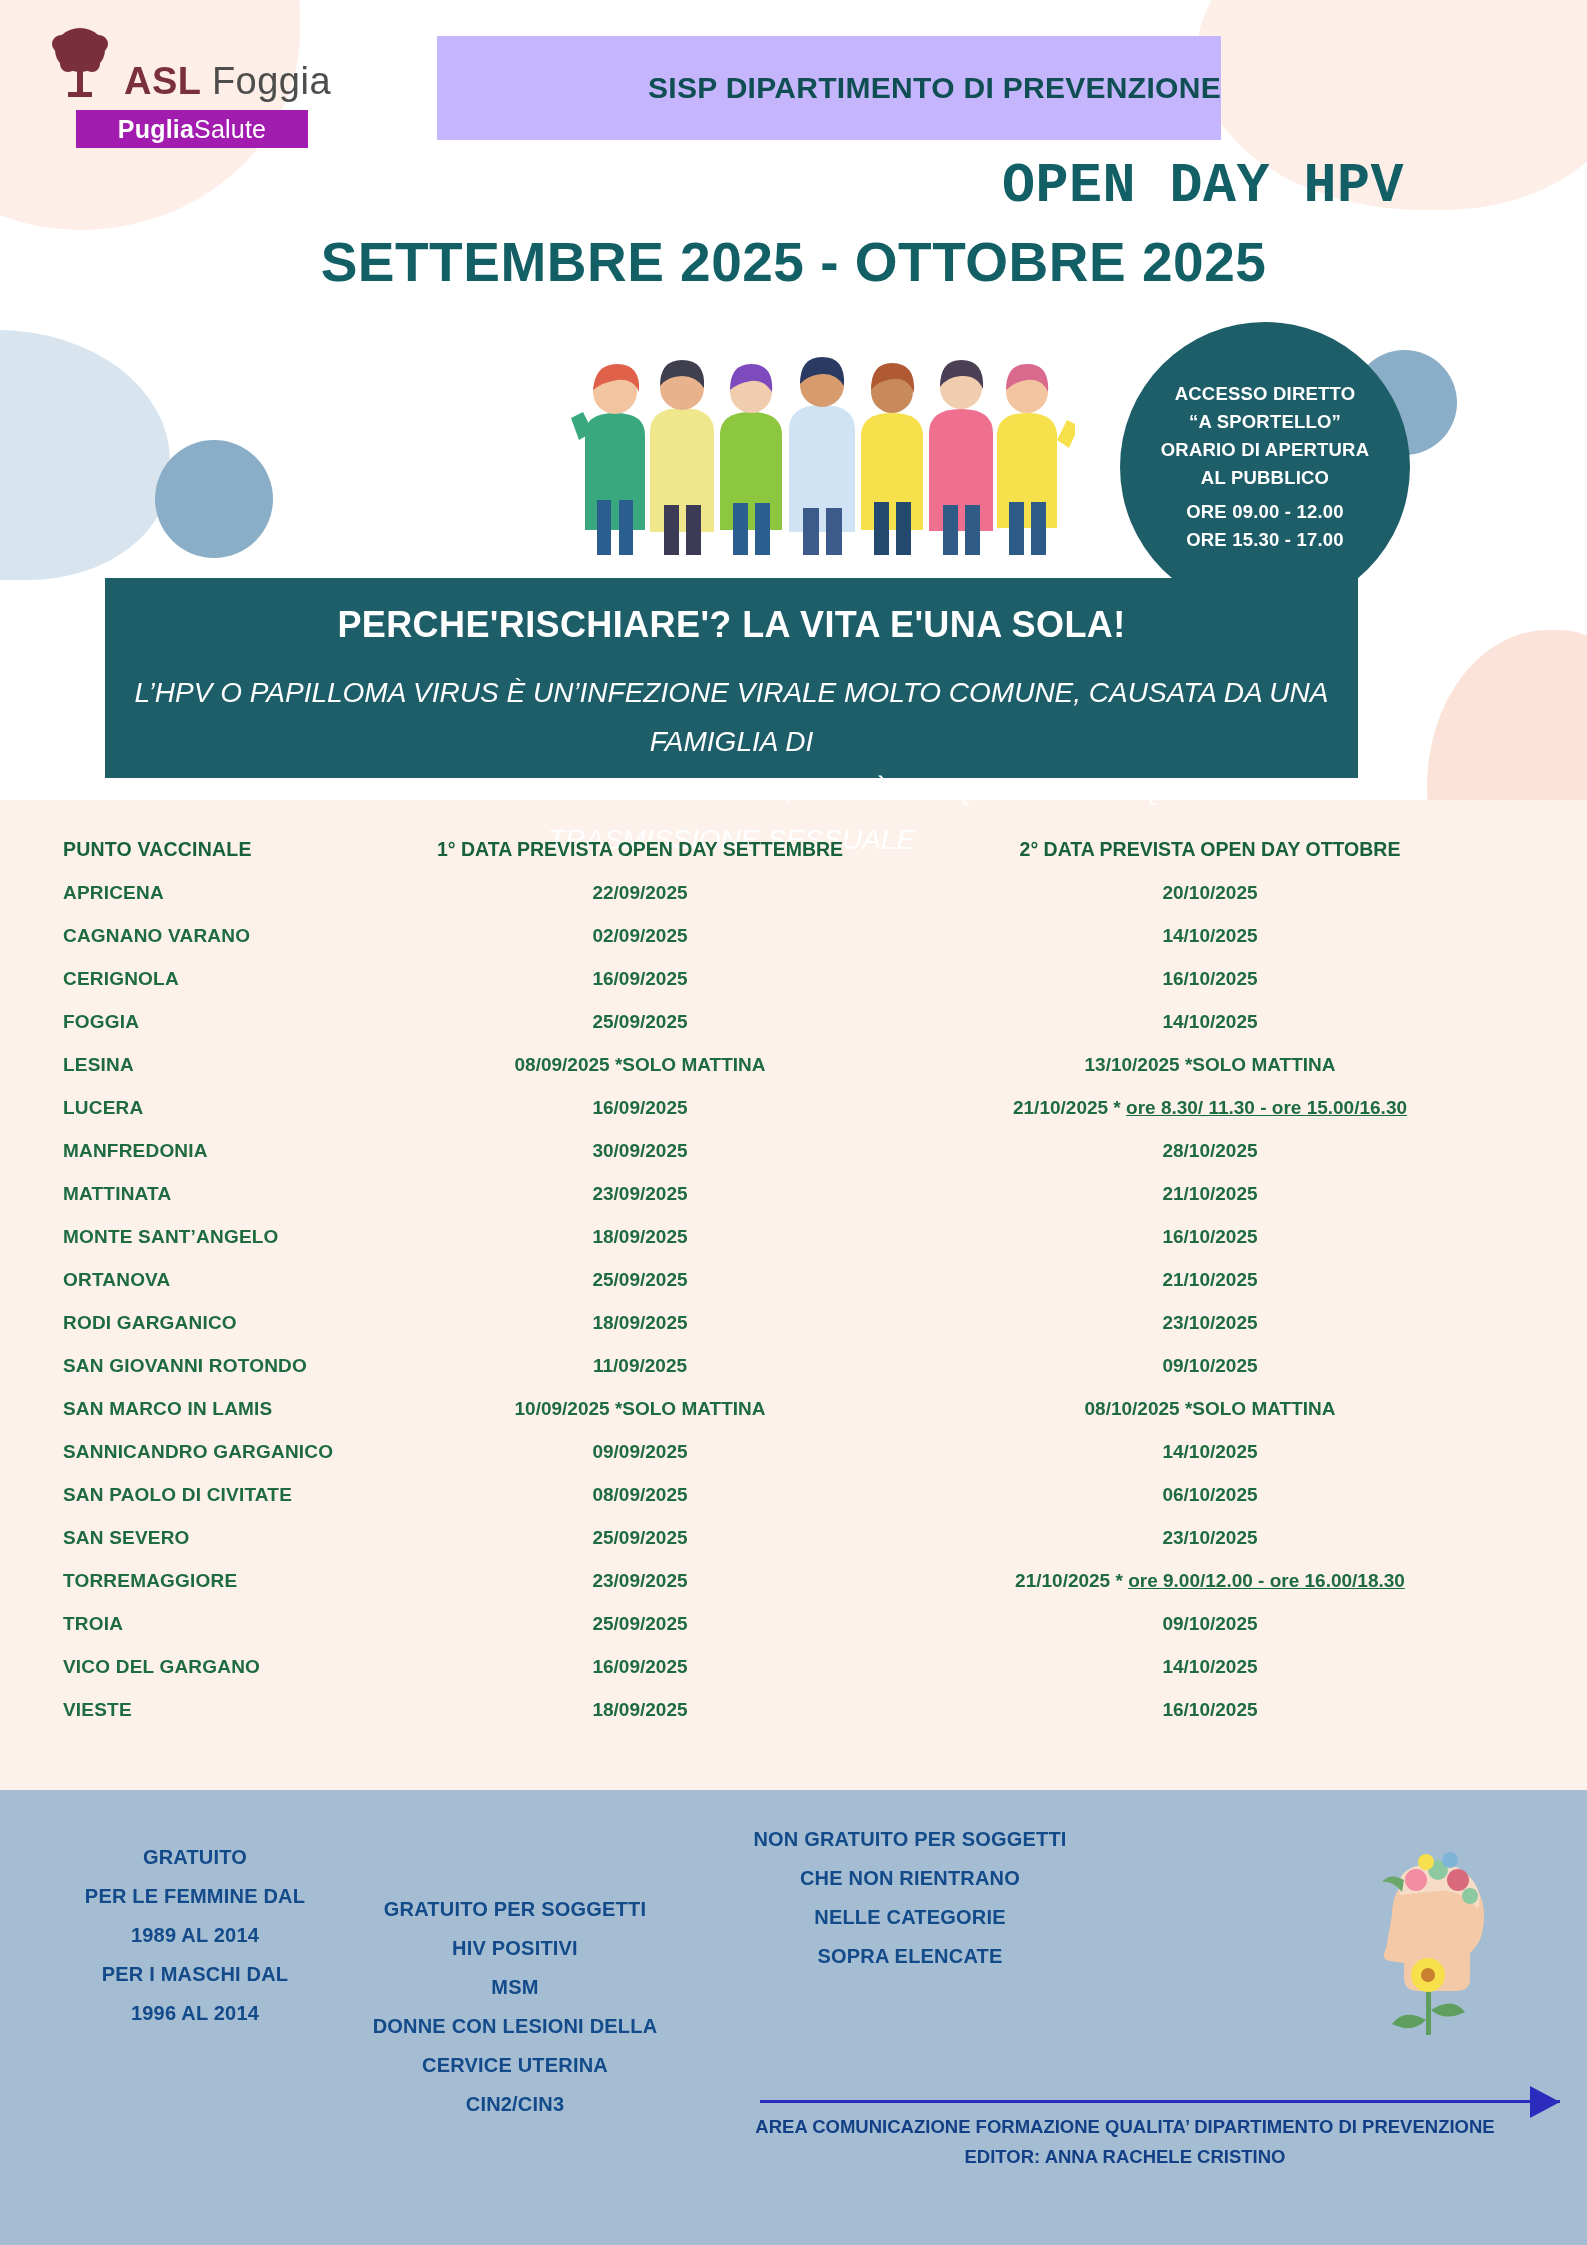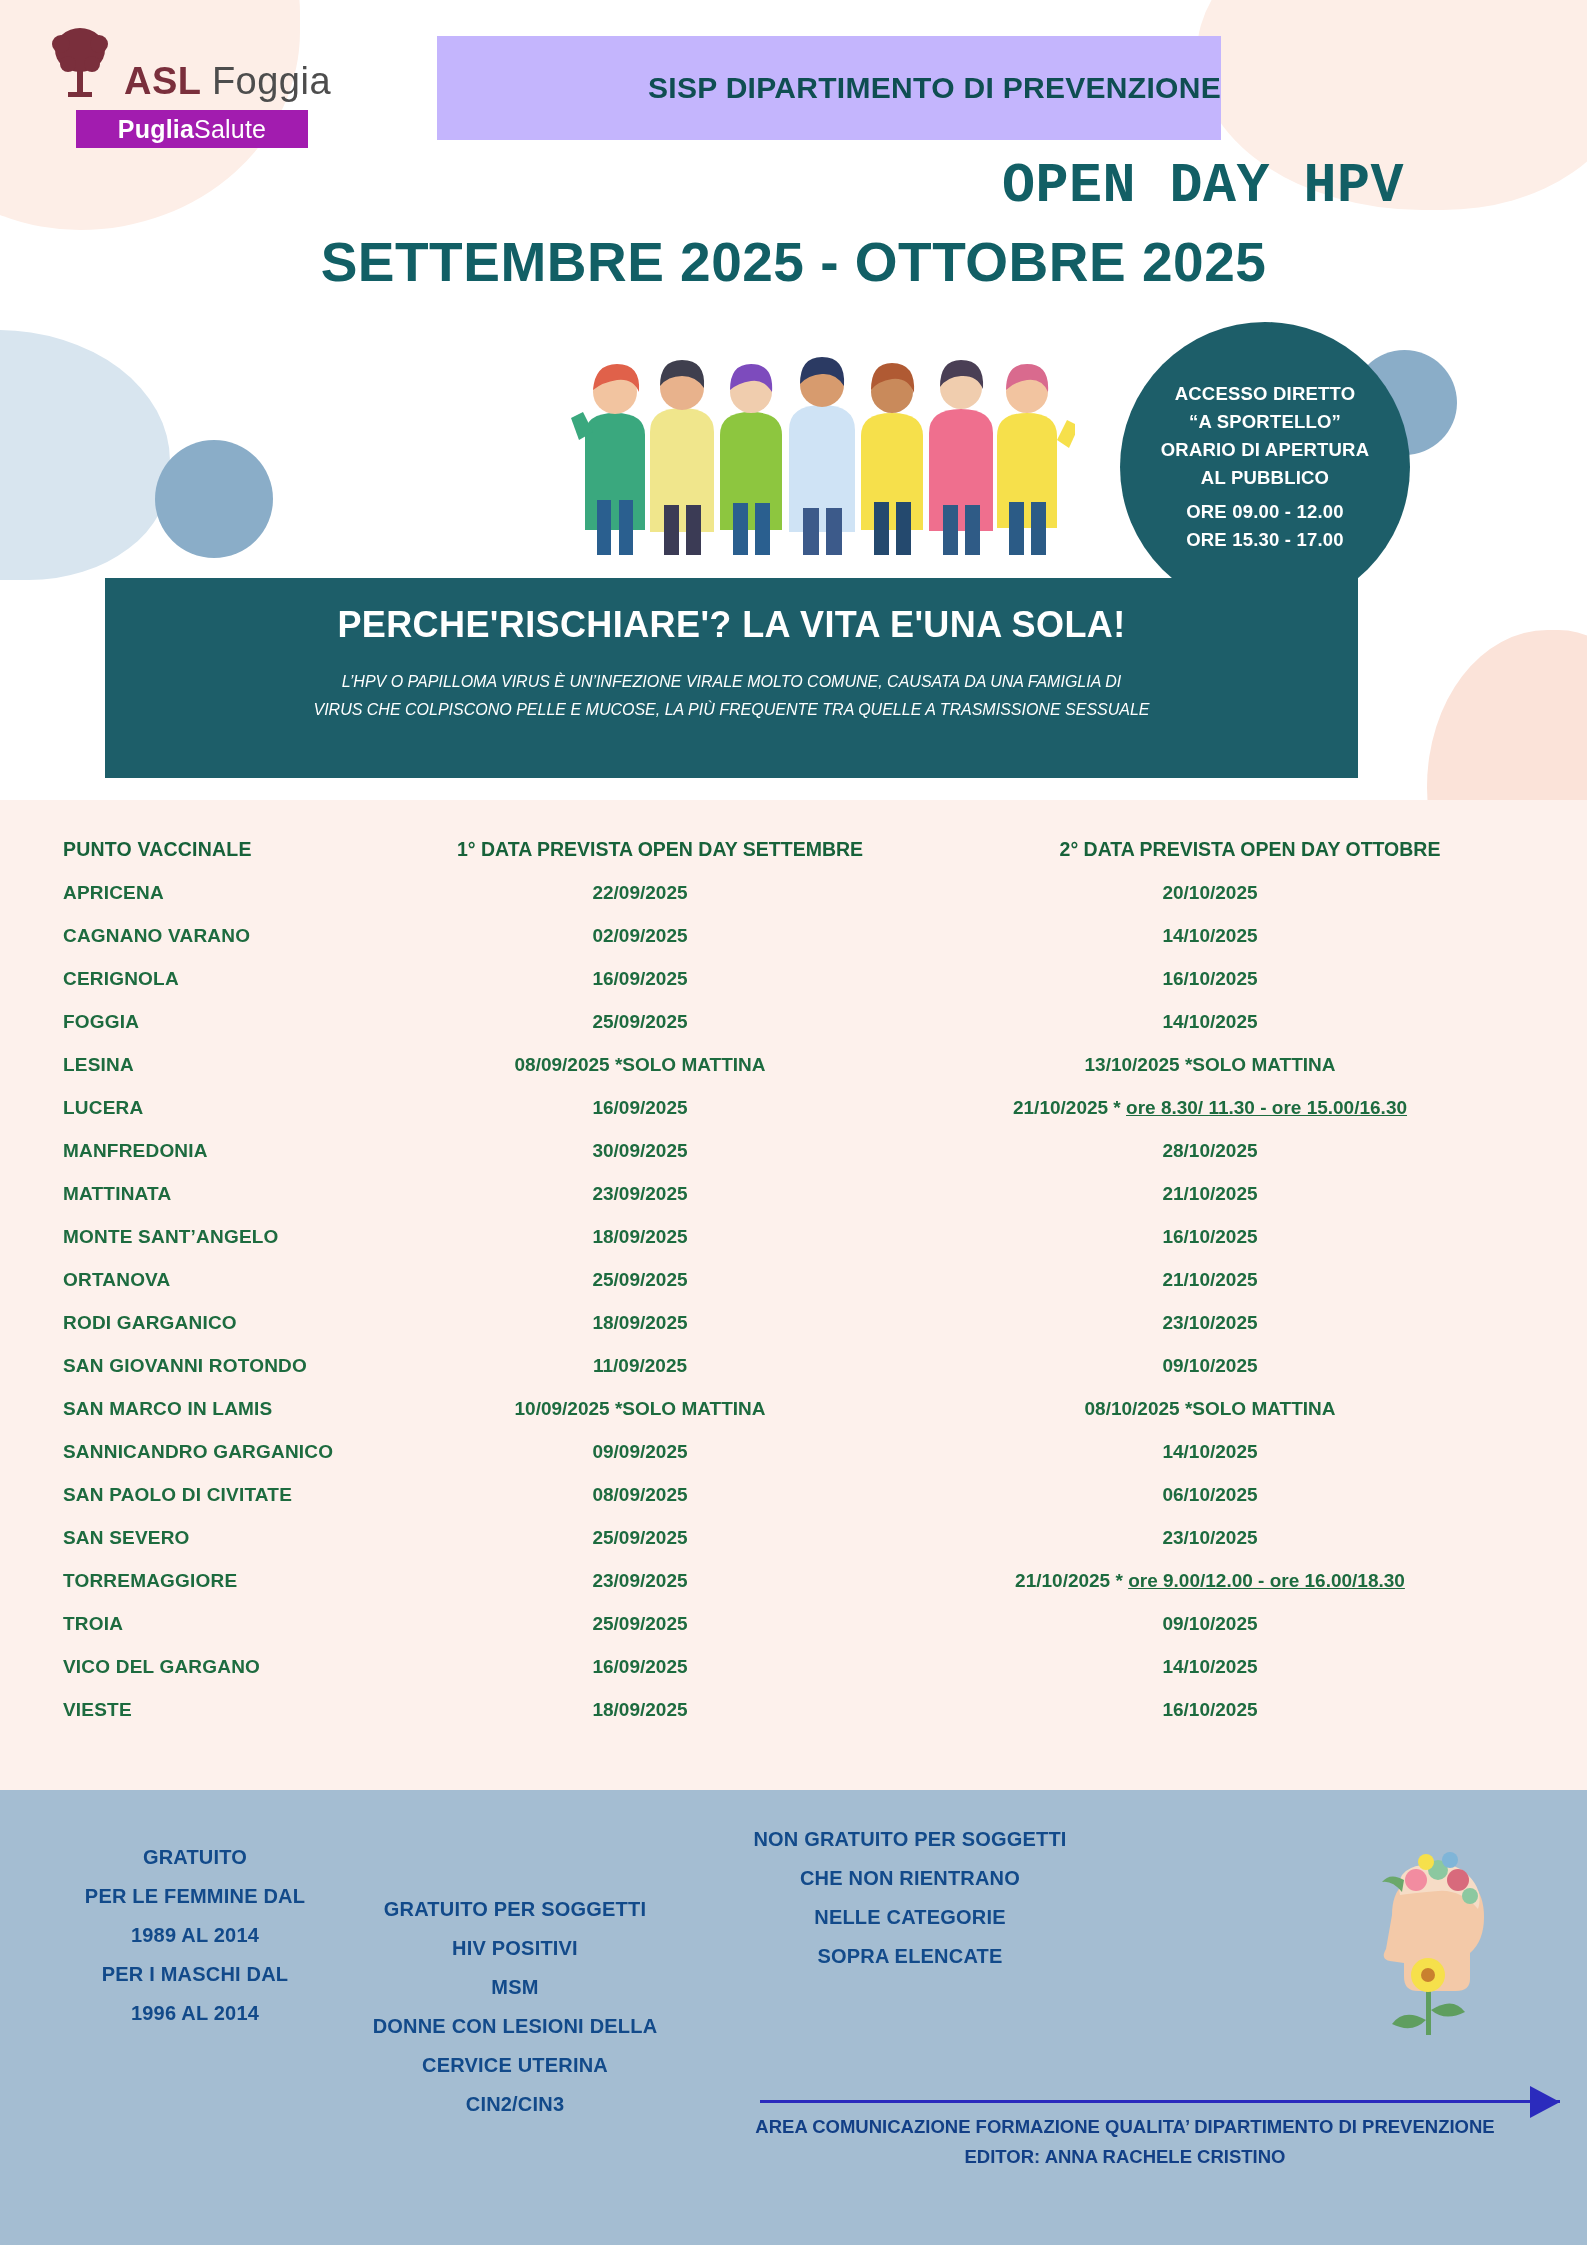--- a/index.html
+++ b/index.html
@@ -201,39 +201,39 @@
     text-align: center;
   }
   .banner-title {
     margin-top: 26px;
     font-size: 36px;
     font-weight: bold;
     letter-spacing: .4px;
   }
   .banner-line {
     margin-top: 22px;
-    font-size: 16px;
+    font-size: 28px;
     font-style: italic;
     line-height: 1.75;
     padding: 0 24px;
   }
   .banner-line.second { margin-top: 0; }
 
   
   .table {
     position: absolute;
     left: 0; top: 838px;
     width: 1587px;
     z-index: 5;
   }
   .t-head, .t-row {
     display: flex;
     align-items: center;
   }
-  .t-head { margin-bottom: 10px; gap: 20px; }
+  .t-head { margin-bottom: 10px; }
   .c1 {
     width: 370px;
     padding-left: 63px;
     box-sizing: border-box;
     font-size: 19px;
     font-weight: bold;
     color: #1d6b3f;
     letter-spacing: .2px;
   }
   .c2 {

